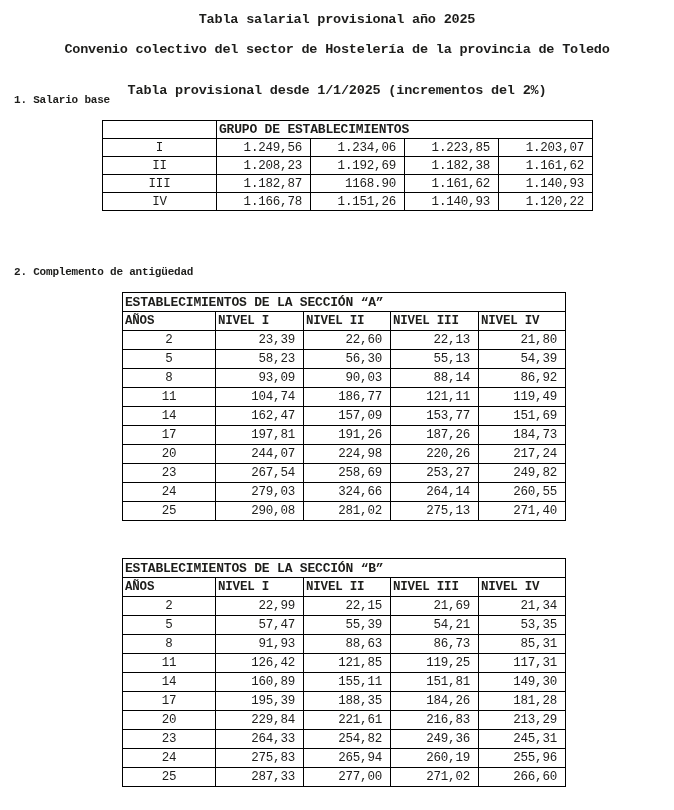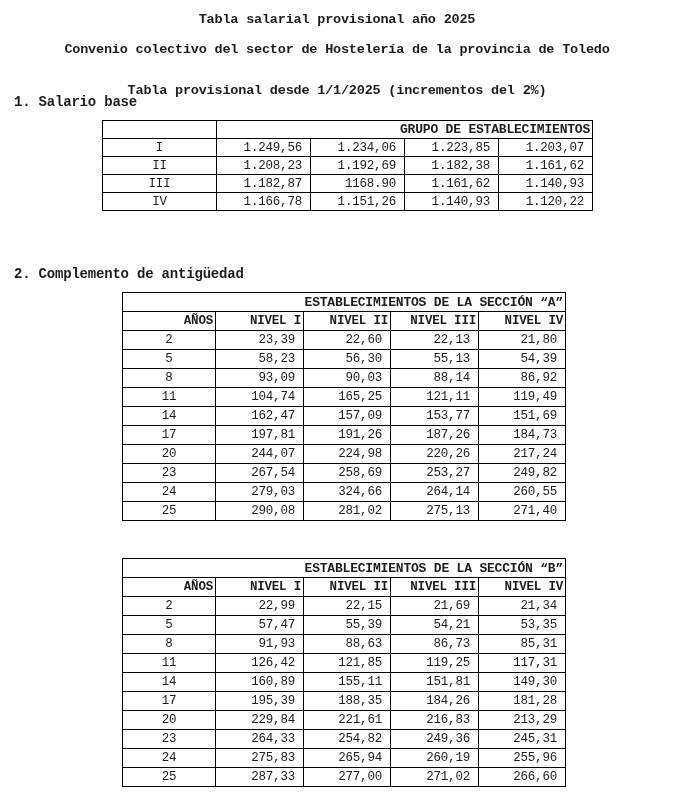--- a/index.html
+++ b/index.html
@@ -20,41 +20,41 @@
     position: absolute;
     left: 0; width: 100%;
     text-align: center;
     font-weight: bold;
     font-size: 13.5px;
     letter-spacing: -0.2px;
   }
   .section-heading {
     position: absolute;
     font-weight: bold;
-    font-size: 14px;
+    font-size: 11px;
     letter-spacing: -0.2px;
   }
   table {
     position: absolute;
     border-collapse: collapse;
     table-layout: fixed;
   }
   th, td {
     border: 1.5px solid #000;
     padding: 0 2px;
     height: 18px;
     font-size: 12.5px;
     white-space: nowrap;
     overflow: hidden;
     letter-spacing: -0.2px;
   }
   .complemento th, .complemento td { height: 19px; }
   th {
     font-weight: bold;
-    text-align: right;
+    text-align: left;
     font-size: 12.5px;
   }
   th.table-span-title { font-size: 13px; }
   td.c-label { text-align: center; }
   td.c-num { text-align: right; padding-right: 8px; }
 </style>
 </head>
 <body>
 
 <div class="page">
@@ -153,21 +153,21 @@
         <tr>
           <td class="c-label">8</td>
           <td class="c-num">93,09</td>
           <td class="c-num">90,03</td>
           <td class="c-num">88,14</td>
           <td class="c-num">86,92</td>
         </tr>
         <tr>
           <td class="c-label">11</td>
           <td class="c-num">104,74</td>
-          <td class="c-num">165,25</td>
+          <td class="c-num">186,77</td>
           <td class="c-num">121,11</td>
           <td class="c-num">119,49</td>
         </tr>
         <tr>
           <td class="c-label">14</td>
           <td class="c-num">162,47</td>
           <td class="c-num">157,09</td>
           <td class="c-num">153,77</td>
           <td class="c-num">151,69</td>
         </tr>

